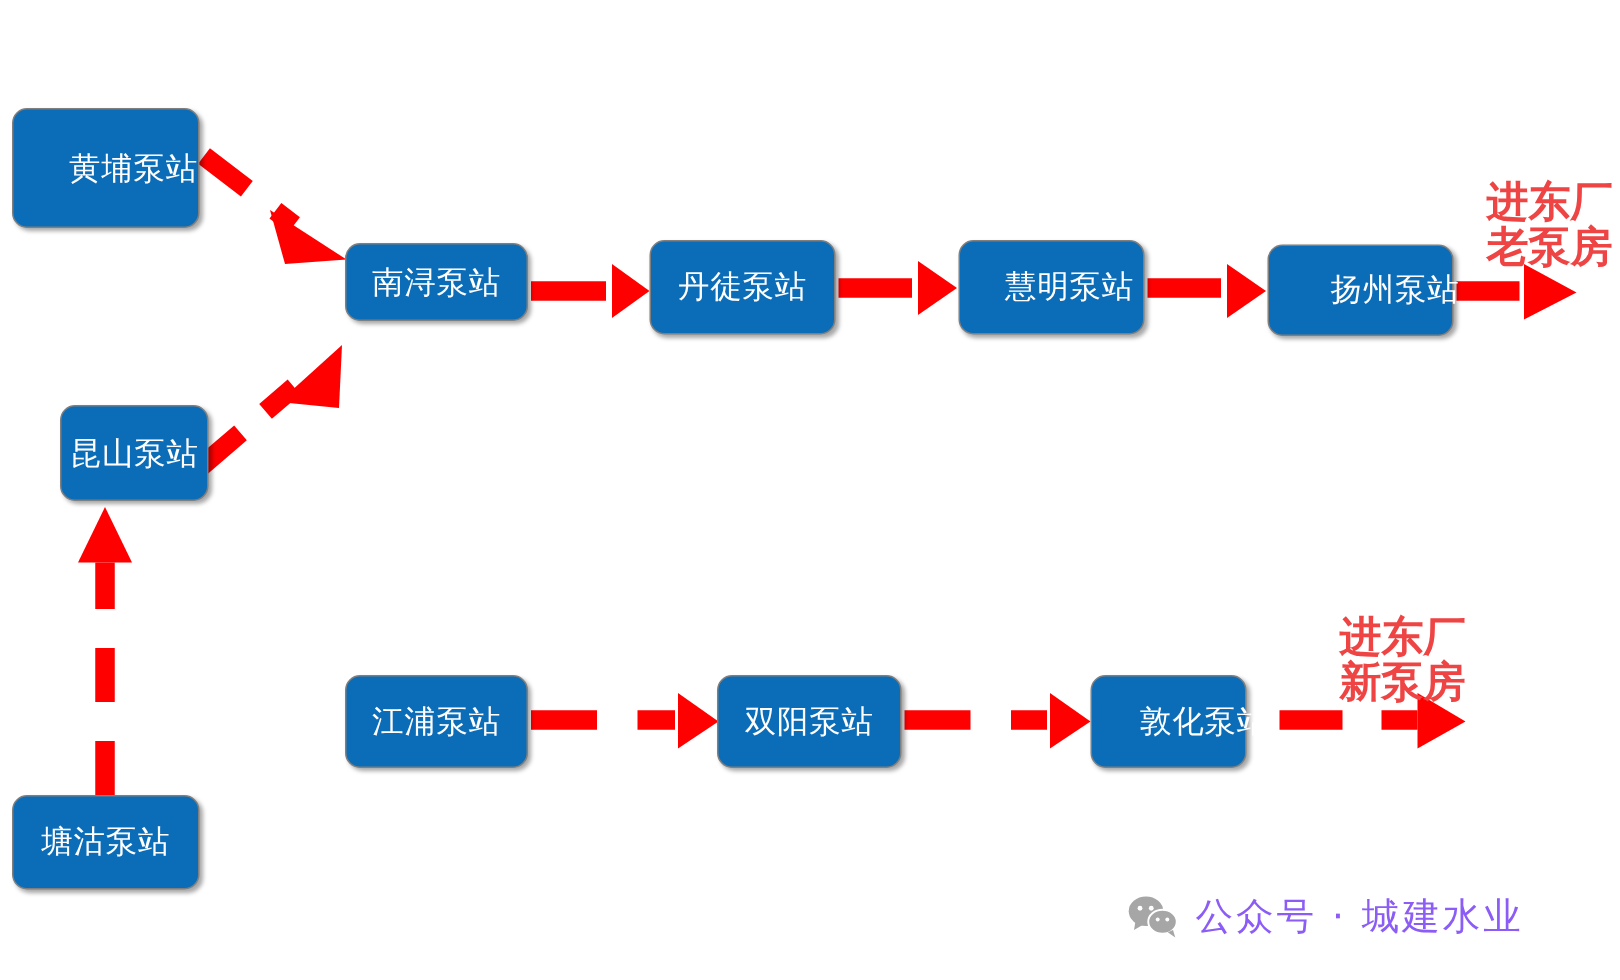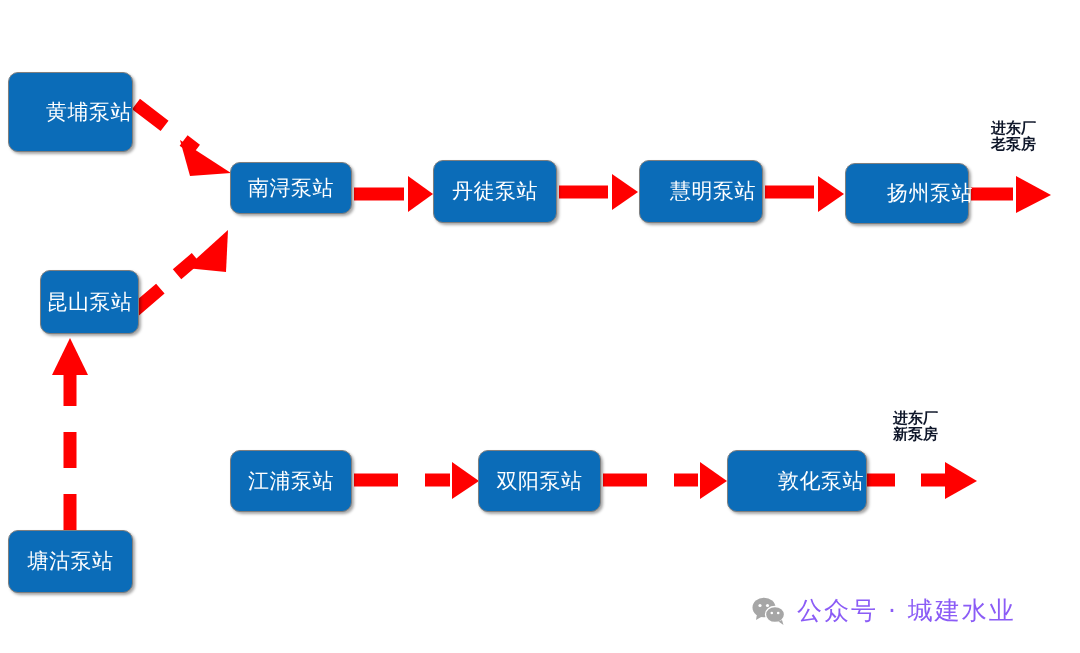--- a/index.html
+++ b/index.html
@@ -37,24 +37,24 @@
   .edge-svg {
     position: absolute;
     left: 0;
     top: 0;
     width: 1080px;
     height: 653px;
     pointer-events: none;
   }
   .endlabel {
     position: absolute;
-    color: #0f172a;
+    color: #ef4444;
     font-family: "DejaVu Sans", "Liberation Sans", sans-serif;
     font-weight: bold;
-    font-size: 15px;
+    font-size: 28px;
     line-height: 1.08;
     text-align: center;
     white-space: nowrap;
   }
   .watermark {
     position: absolute;
     display: flex;
     align-items: center;
     gap: 11px;
     color: #8b5cf6;
@@ -157,21 +157,21 @@
   </div>
 
   <div class="node" style="left:230px; top:450px; width:122px; height:62px;">
     <span>江浦泵站</span>
   </div>
 
   <div class="node" style="left:478px; top:450px; width:123px; height:62px;align-items:center;">
     <span>双阳泵站</span>
   </div>
 
-  <div class="node" style="left:727px; top:450px; width:140px; height:62px;padding-left:48px;">
+  <div class="node" style="left:727px; top:450px; width:104px; height:62px;padding-left:48px;">
     <span>敦化泵站</span>
   </div>
 
   <div class="endlabel" style="left:991px; top:120px;">
     <div>进东厂</div>
     <div>老泵房</div>
   </div>
 
   <div class="endlabel" style="left:893px; top:410px;">
     <div>进东厂</div>

